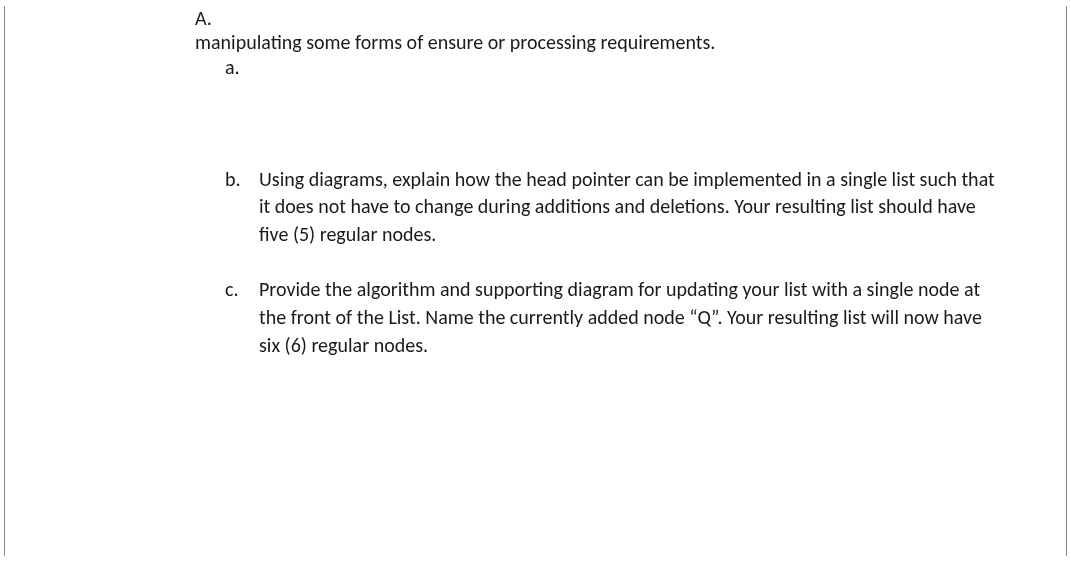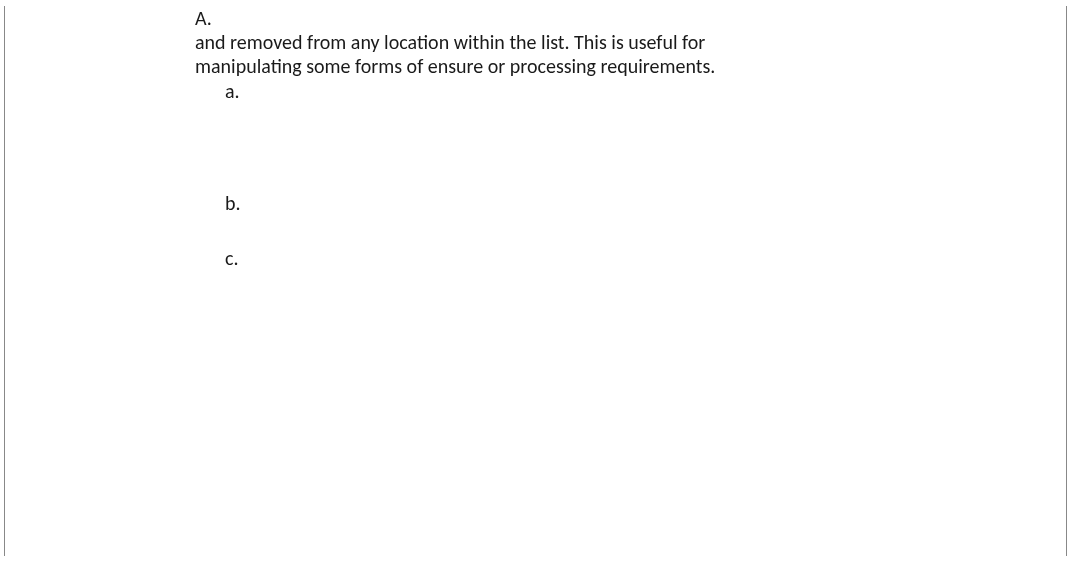--- a/index.html
+++ b/index.html
@@ -53,32 +53,33 @@
     }
   </style>
 </head>
 <body>
 
 <div class="page">
 
   <div class="main-line first">
     <span class="main-marker-inline">A.</span>
   </div>
-  <div class="main-line">and removed from any location within the list. This is useful for</div>
   <div class="main-line">manipulating some forms of ensure or processing requirements.</div>
 
   <div class="sub-item">
     <div class="sub-marker">a.</div>
   </div>
 
   <div class="gap-a-b"></div>
 
   <div class="sub-item">
     <div class="sub-marker">b.</div>
+    <div class="sub-text">Using diagrams, explain how the head pointer can be implemented in a single list such that it does not have to change during additions and deletions. Your resulting list should have five (5) regular nodes.</div>
   </div>
 
   <div class="gap-b-c"></div>
 
   <div class="sub-item">
     <div class="sub-marker">c.</div>
+    <div class="sub-text">Provide the algorithm and supporting diagram for updating your list with a single node at the front of the List. Name the currently added node “Q”. Your resulting list will now have six (6) regular nodes.</div>
   </div>
 
 </div>
 
 </body></html>

